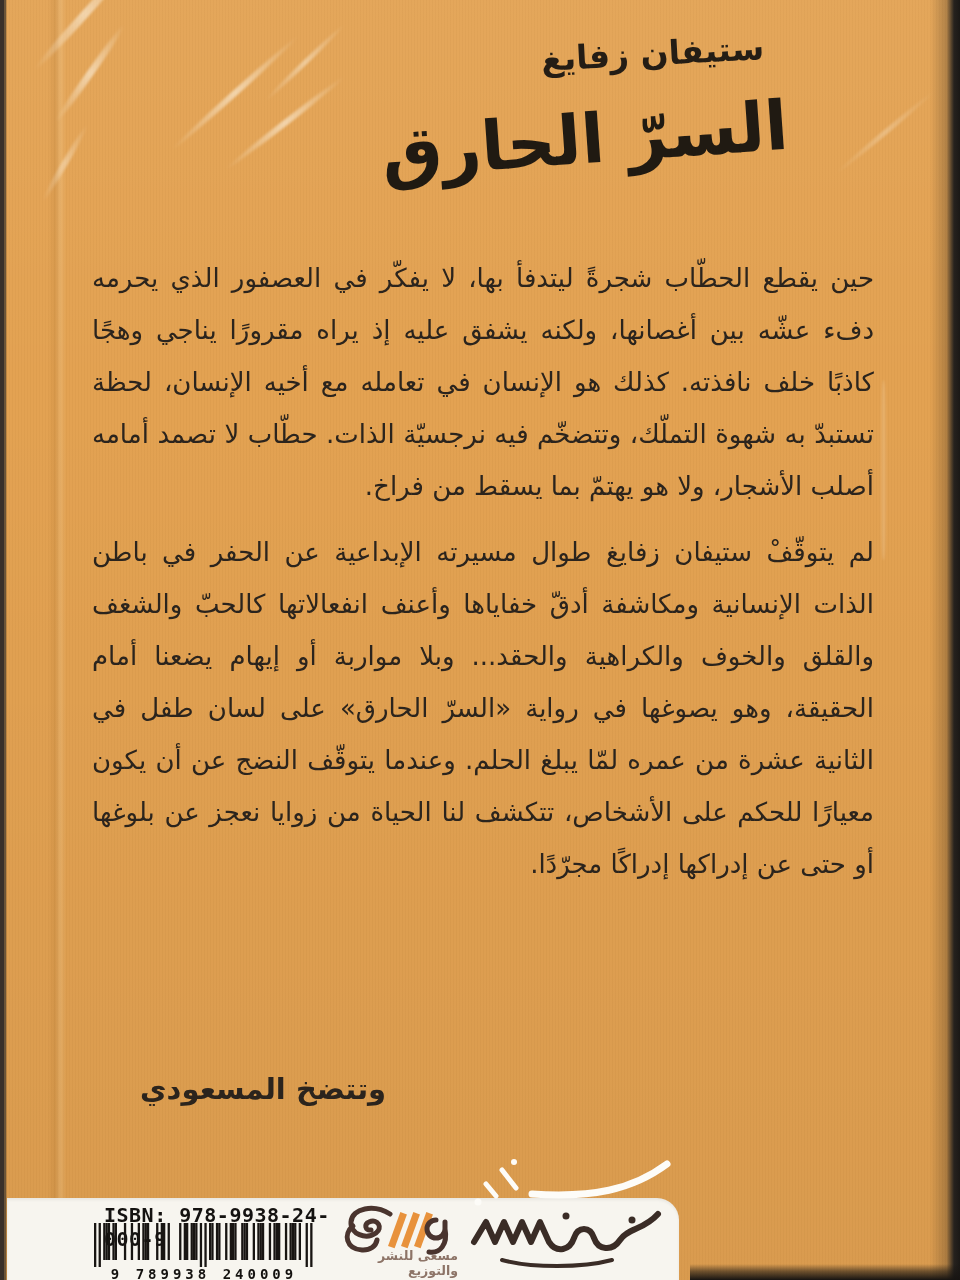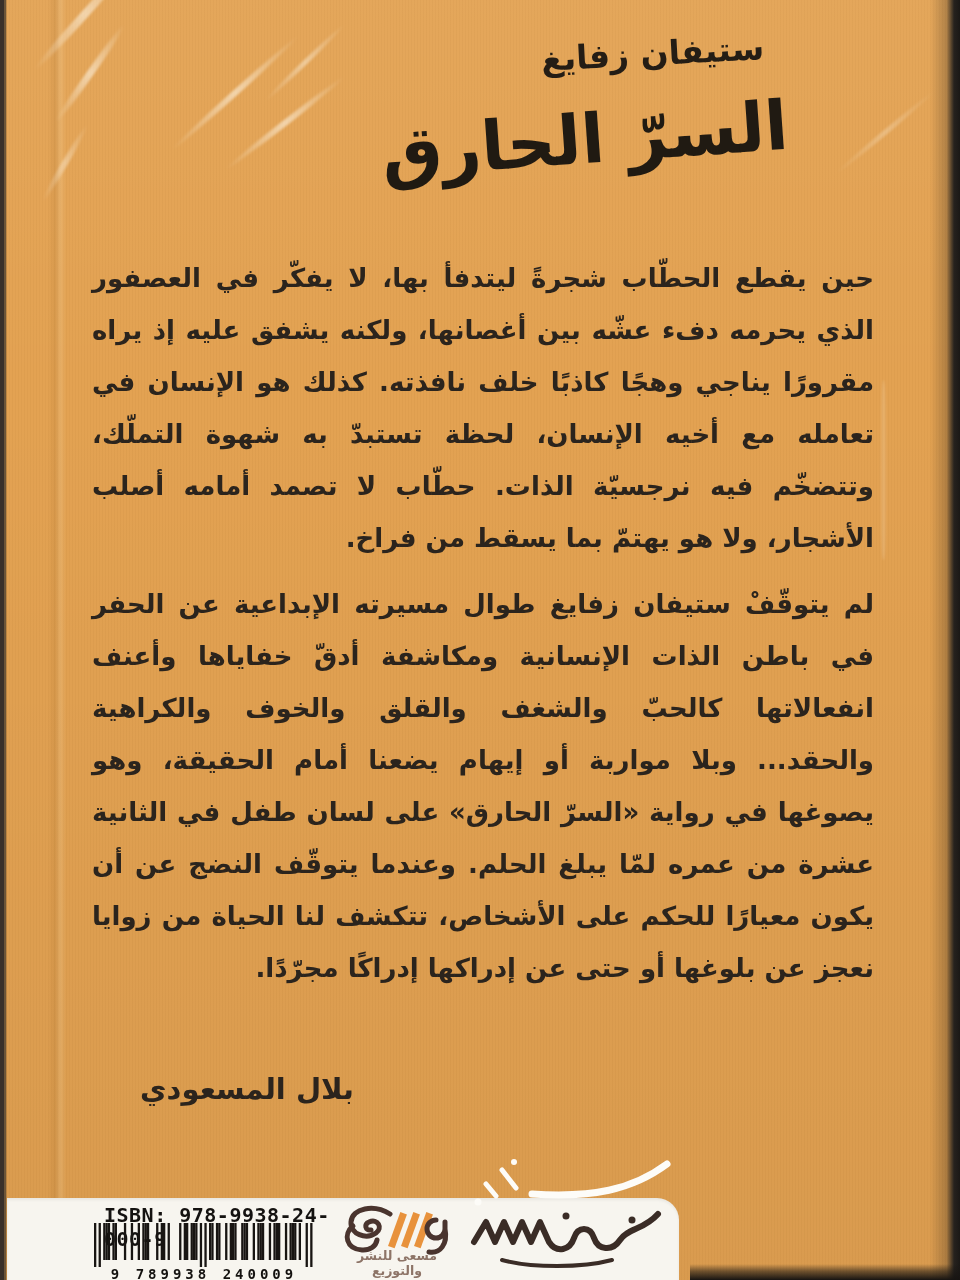--- a/index.html
+++ b/index.html
@@ -35,35 +35,35 @@
   .glare{position:absolute;background:linear-gradient(90deg,rgba(255,255,255,0) 0%,rgba(255,250,238,0.55) 50%,rgba(255,255,255,0) 100%);
     border-radius:50%;filter:blur(1px);}
   
   .author{position:absolute;top:34px;right:196px;font-size:33px;font-weight:bold;
     transform:rotate(-3deg);letter-spacing:0px;color:#241d15;}
   .title{position:absolute;top:100px;right:172px;font-size:68px;font-weight:bold;
     transform:rotate(-4deg);letter-spacing:-1px;color:#201a12;}
   
   .blurb{position:absolute;top:252px;right:86px;width:794px;text-align:justify;
     font-size:26px;line-height:52px;}
-  .blurb p{margin:0 0 14px 12px;font-weight:bold;}
+  .blurb p{margin:0 0 14px 12px;}
   .translator{position:absolute;top:1072px;left:140px;font-size:29px;font-weight:bold;}
   
   .band{position:absolute;left:7px;top:1198px;width:672px;height:82px;
     background:var(--band-white);border-radius:0 22px 0 0;
     box-shadow:inset 0 2px 3px rgba(0,0,0,0.06);}
   .isbn-line{position:absolute;left:104px;top:1203px;width:230px;direction:ltr;
     font-family:"DejaVu Sans Mono",monospace;font-size:20px;font-weight:bold;
     letter-spacing:0.5px;color:#141210;}
   .barcode-wrap{position:absolute;left:84px;top:1223px;width:240px;height:57px;direction:ltr;}
   .barcode-digits{position:absolute;left:0;bottom:-2px;width:240px;direction:ltr;
     font-family:"DejaVu Sans Mono",monospace;font-size:14px;font-weight:bold;color:#141210;
     letter-spacing:4px;text-align:center;}
   
-  .masaa{position:absolute;left:336px;top:1202px;width:122px;height:78px;text-align:center;}
+  .masaa{position:absolute;left:336px;top:1202px;width:122px;height:78px;}
   .masaa-text{position:absolute;bottom:2px;width:100%;font-size:12.5px;color:#8d7467;font-weight:bold;}
   
   .meskiliani{position:absolute;left:462px;top:1150px;width:220px;height:130px;}
 </style>
 </head>
 <body>
 
 <div class="cover">
 
   <div class="edge-left"></div>
@@ -81,21 +81,21 @@
   <div class="glare" style="left:880px;top:380px;width:7px;height:180px;opacity:.35;"></div>
 
   <div class="author">ستيفان زفايغ</div>
   <div class="title">السرّ الحارق</div>
 
   <div class="blurb">
     <p>حين يقطع الحطّاب شجرةً ليتدفأ بها، لا يفكّر في العصفور الذي يحرمه دفء عشّه بين أغصانها، ولكنه يشفق عليه إذ يراه مقرورًا يناجي وهجًا كاذبًا خلف نافذته. كذلك هو الإنسان في تعامله مع أخيه الإنسان، لحظة تستبدّ به شهوة التملّك، وتتضخّم فيه نرجسيّة الذات. حطّاب لا تصمد أمامه أصلب الأشجار، ولا هو يهتمّ بما يسقط من فراخ.</p>
     <p>لم يتوقّفْ ستيفان زفايغ طوال مسيرته الإبداعية عن الحفر في باطن الذات الإنسانية ومكاشفة أدقّ خفاياها وأعنف انفعالاتها كالحبّ والشغف والقلق والخوف والكراهية والحقد... وبلا مواربة أو إيهام يضعنا أمام الحقيقة، وهو يصوغها في رواية «السرّ الحارق» على لسان طفل في الثانية عشرة من عمره لمّا يبلغ الحلم. وعندما يتوقّف النضج عن أن يكون معيارًا للحكم على الأشخاص، تتكشف لنا الحياة من زوايا نعجز عن بلوغها أو حتى عن إدراكها إدراكًا مجرّدًا.</p>
   </div>
 
-  <div class="translator">بلال المسعودي</div>
+  <div class="translator">وتتضخ المسعودي</div>
 
   <div class="band"></div>
 
   <div class="isbn-line">ISBN: 978-9938-24-000-9</div>
   <div class="barcode-wrap">
       <svg width="240" height="44" viewBox="0 0 240 44" style="position:absolute;left:10px;top:0;">
         <rect x="0.0" y="0" width="2.3" height="44" fill="#181512"></rect>
         <rect x="4.6" y="0" width="2.3" height="44" fill="#181512"></rect>
         <rect x="9.2" y="0" width="2.3" height="37" fill="#181512"></rect>
         <rect x="11.5" y="0" width="2.3" height="37" fill="#181512"></rect>

